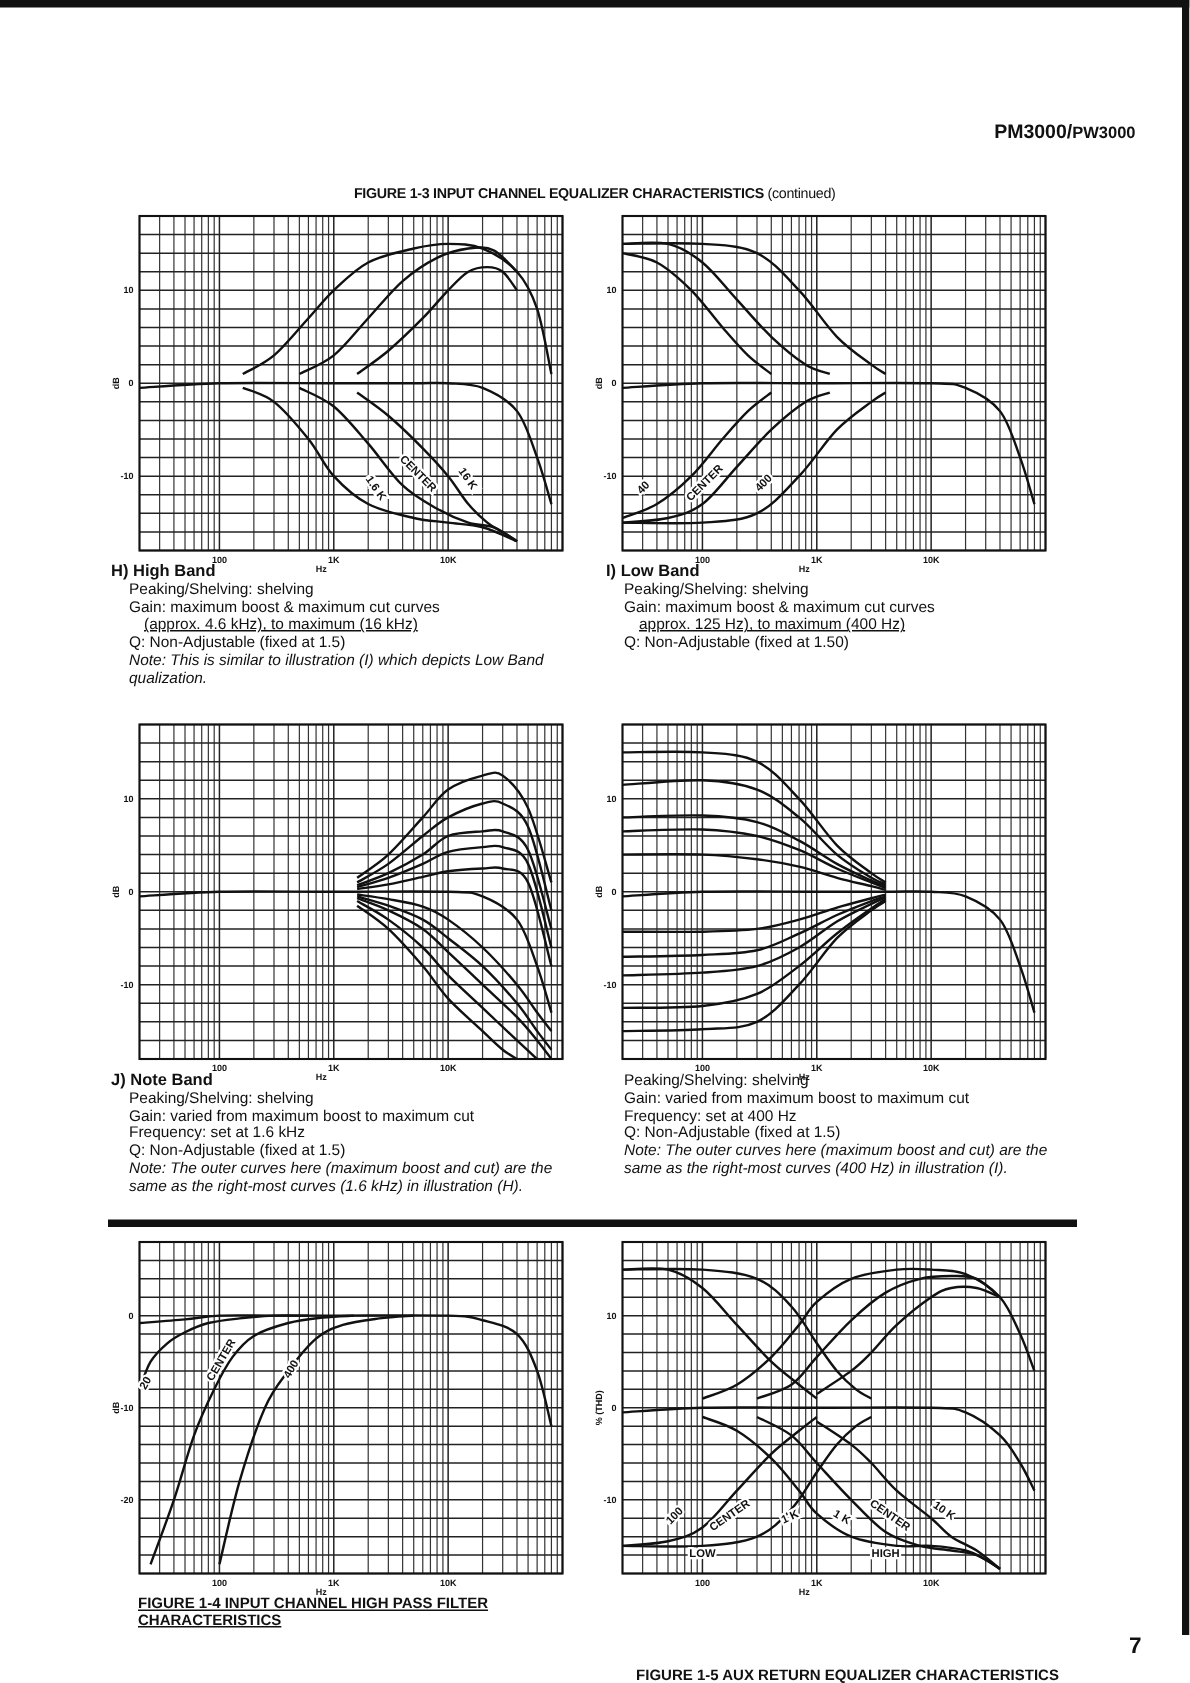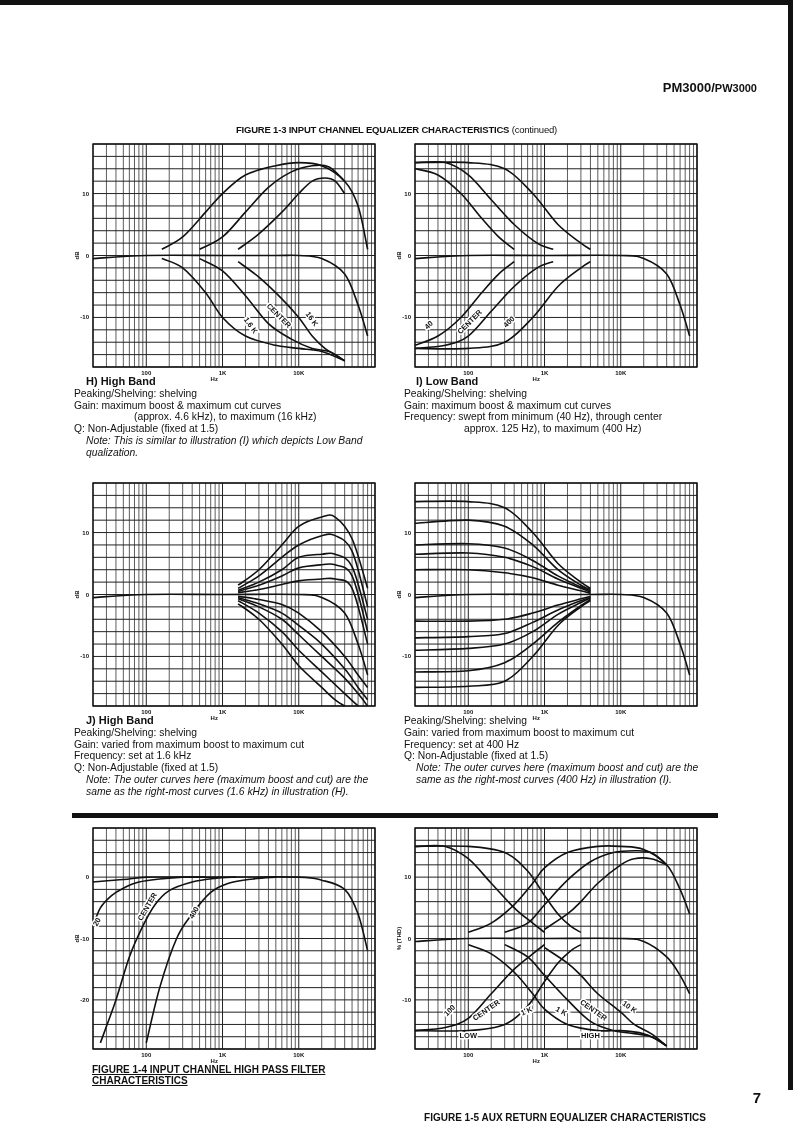--- a/index.html
+++ b/index.html
@@ -6,23 +6,23 @@
   body { width:793px; height:1122px; position:relative; overflow:hidden; font-family:"Liberation Sans", sans-serif; color:#111; }
   .topbar { position:absolute; left:0; top:0; width:793px; height:5px; background:#111; }
   .rightbar { position:absolute; right:0; top:0; width:5px; height:1090px; background:#111; border-top-left-radius:14px; }
   .model { position:absolute; right:36px; top:80px; font-weight:bold; font-size:13px; }
   .model small { font-size:11px;margin-top:44px; }
   .figtitle { position:absolute; left:0; width:793px; top:124px; text-align:center; font-size:9.5px; font-weight:bold; letter-spacing:-0.2px; }
   .figtitle span { font-weight:normal; }
   .divider { position:absolute; left:72px; top:813px; width:646px; height:5px; background:#111; }
   svg.chart { position:absolute; overflow:visible; }
   .desc { position:absolute; font-size:10.3px; line-height:11.8px; width:320px; }
-  .desc .h { font-weight:bold; margin-left:16px; font-size:11px; }
-  .desc .l { margin-left:4px; }
-  .desc .l2 { margin-left:64px; }
+  .desc .h { font-weight:bold; margin-left:4px; font-size:11px; }
+  .desc .l { margin-left:16px; }
+  .desc .l2 { margin-left:26px;text-decoration:underline; }
   .desc .i { margin-left:16px; font-style:italic; }
   .caption { position:absolute; font-size:10px; font-weight:bold; line-height:11px; }
   .pagenum { position:absolute; right:32px; top:1089px; font-weight:bold; font-size:15px; }
   .grid-major { stroke:#222; stroke-width:1; }
   .grid-minor { stroke:#333; stroke-width:0.8; }
   .curve { fill:none; stroke:#111; stroke-width:1.6; }
   .tick { font-size:6px; font-family:"Liberation Sans", sans-serif; font-weight:bold; fill:#111; }
   .lbl { font-size:7.5px; font-weight:bold; font-family:"Liberation Sans", sans-serif; fill:#111; }
 </style>
 </head>
@@ -522,25 +522,25 @@
   <div class="l">Peaking/Shelving: shelving</div>
   <div class="l">Gain: maximum boost &amp; maximum cut curves</div>
   <div class="l2">(approx. 4.6 kHz), to maximum (16 kHz)</div>
   <div class="l">Q: Non-Adjustable (fixed at 1.5)</div>
   <div class="i">Note: This is similar to illustration (I) which depicts Low Band qualization.</div>
 </div>
 <div class="desc" style="left:400px;top:376px;">
   <div class="h">I) Low Band</div>
   <div class="l">Peaking/Shelving: shelving</div>
   <div class="l">Gain: maximum boost &amp; maximum cut curves</div>
-  <div class="l">Frequency: swept from minimum (40 Hz), through center</div>
   <div class="l2">approx. 125 Hz), to maximum (400 Hz)</div>
+  <div class="l">Q: Non-Adjustable (fixed at 1.50)</div>
 </div>
 <div class="desc" style="left:70px;top:715px;">
-  <div class="h">J) High Band</div>
+  <div class="h">J) Note Band</div>
   <div class="l">Peaking/Shelving: shelving</div>
   <div class="l">Gain: varied from maximum boost to maximum cut</div>
   <div class="l">Frequency: set at 1.6 kHz</div>
   <div class="l">Q: Non-Adjustable (fixed at 1.5)</div>
   <div class="i">Note: The outer curves here (maximum boost and cut) are the same as the right-most curves (1.6 kHz) in illustration (H).</div>
 </div>
 <div class="desc" style="left:400px;top:715px;">
   <div class="l">Peaking/Shelving: shelving</div>
   <div class="l">Gain: varied from maximum boost to maximum cut</div>
   <div class="l">Frequency: set at 400 Hz</div>

